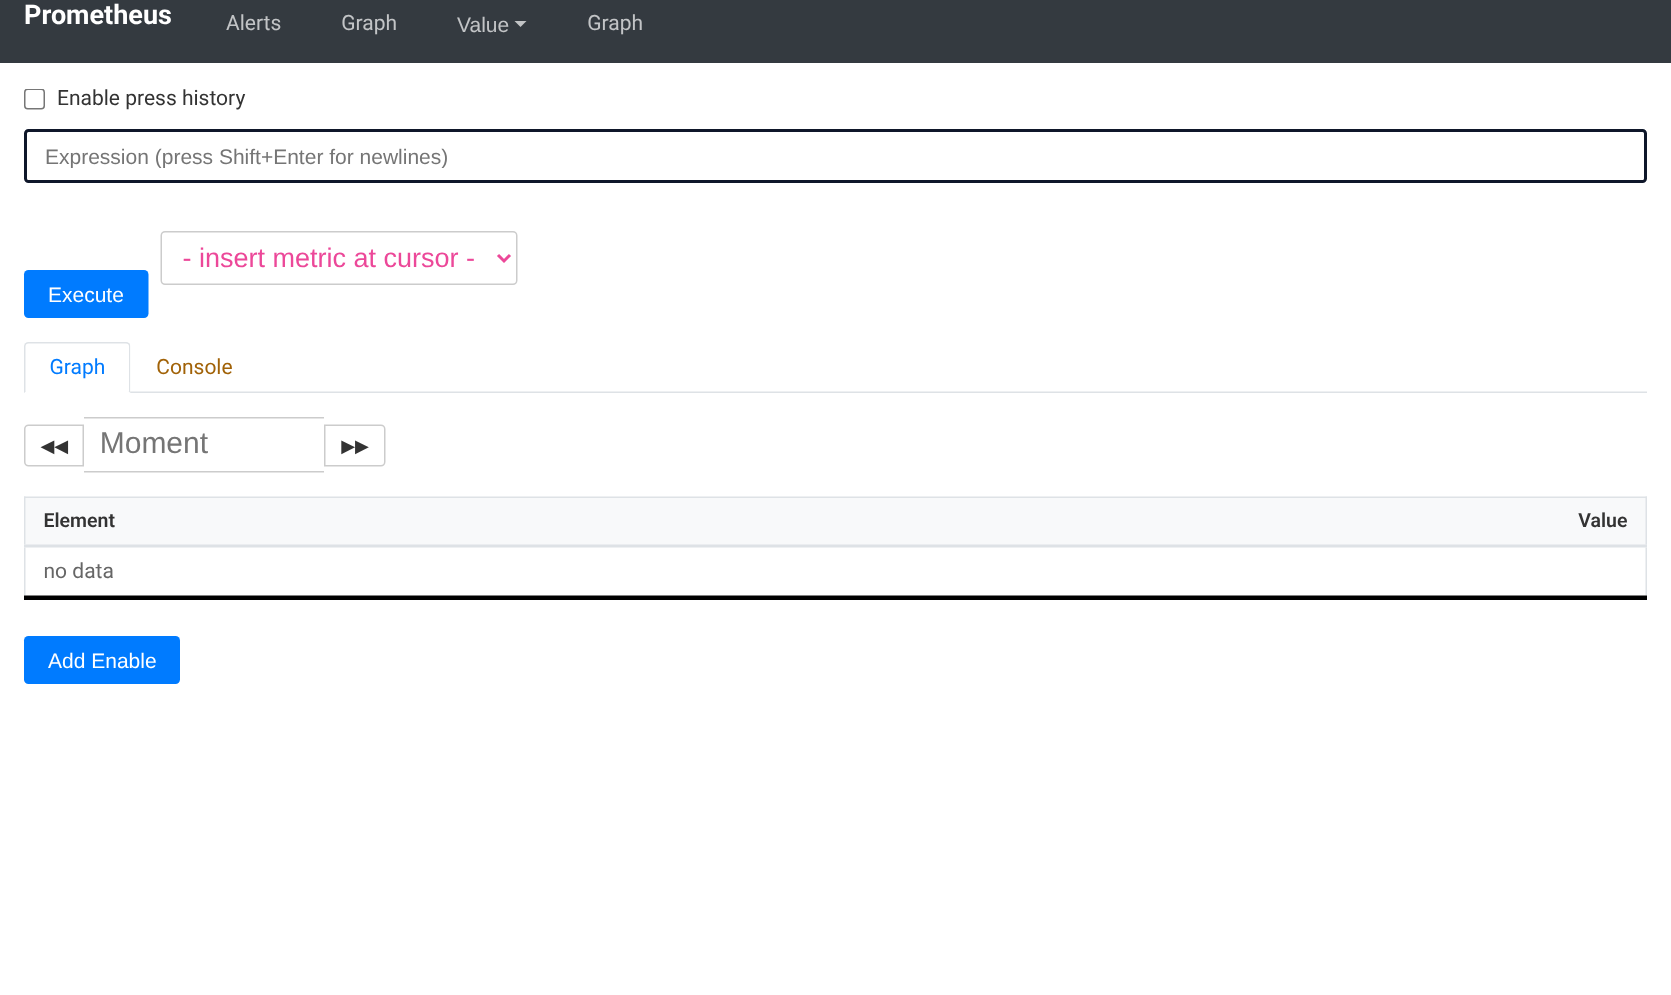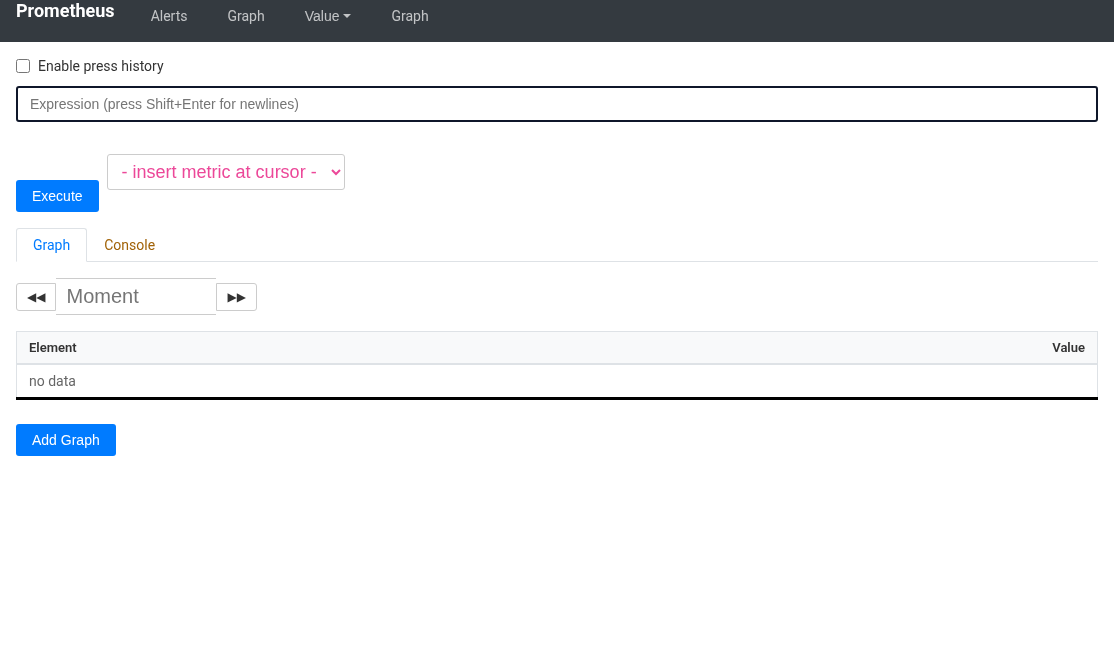--- a/index.html
+++ b/index.html
@@ -268,15 +268,15 @@
     </thead>
     <tbody>
       <tr class="table-row">
         <td>no data</td>
         <td></td>
       </tr>
     </tbody>
   </table>
 
   
-  <button class="add-graph-btn">Add Graph</button>
+  <button class="add-graph-btn">Add Enable</button>
 
 </div>
 
 </body></html>

